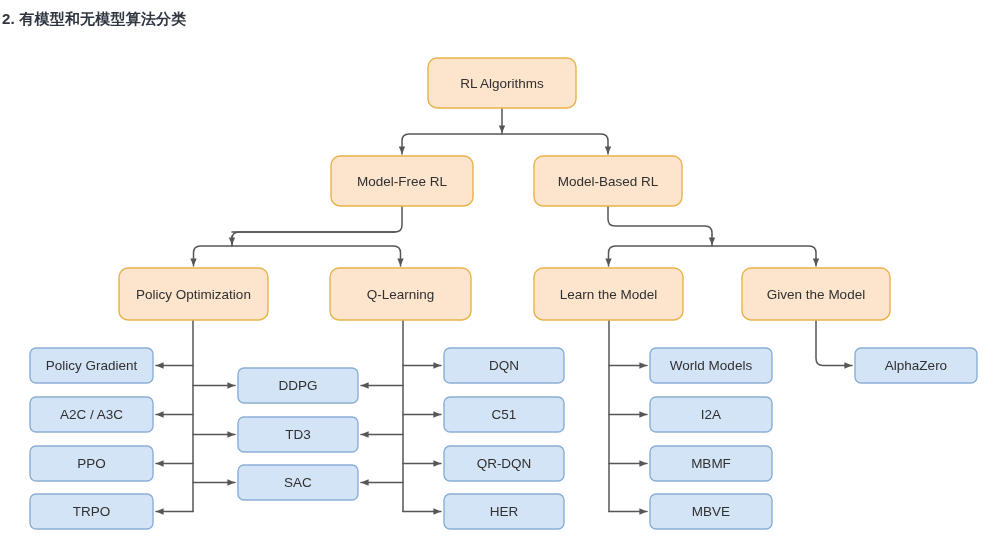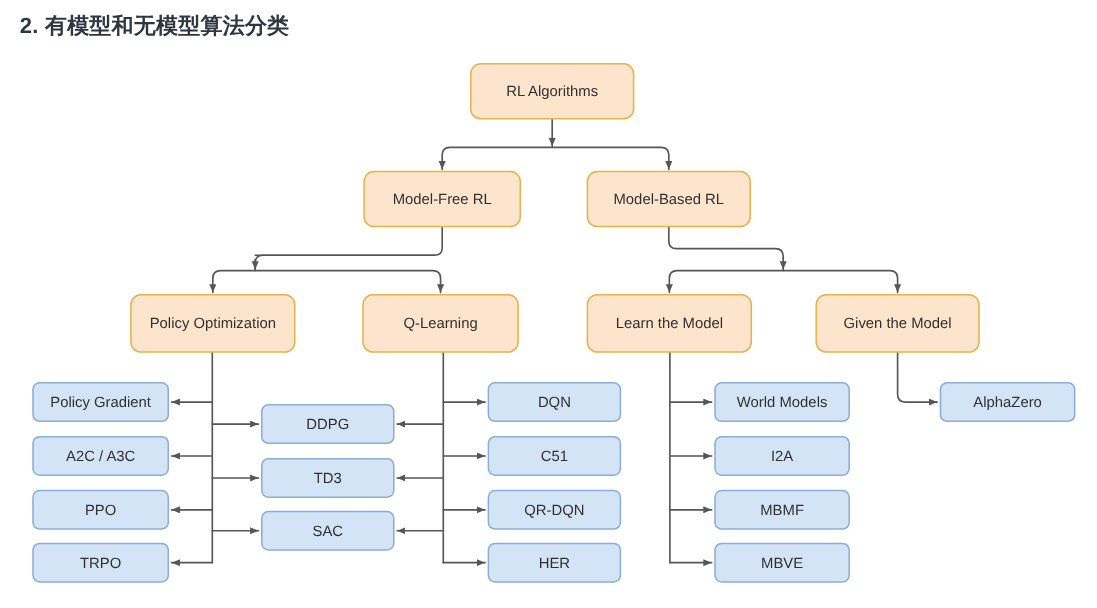--- a/index.html
+++ b/index.html
@@ -9,23 +9,23 @@
   }
   body {
     width: 997px;
     height: 553px;
     font-family: "Liberation Sans", "DejaVu Sans", sans-serif;
     overflow: hidden;
     position: relative;
   }
   #page-title {
     position: absolute;
-    left: 18px;
+    left: 2px;
     top: 10px;
-    font-size: 20px;
+    font-size: 15px;
     font-weight: bold;
     color: #2f3640;
     letter-spacing: 0.2px;
     white-space: nowrap;
   }
   #diagram-canvas {
     position: absolute;
     left: 0;
     top: 0;
   }

